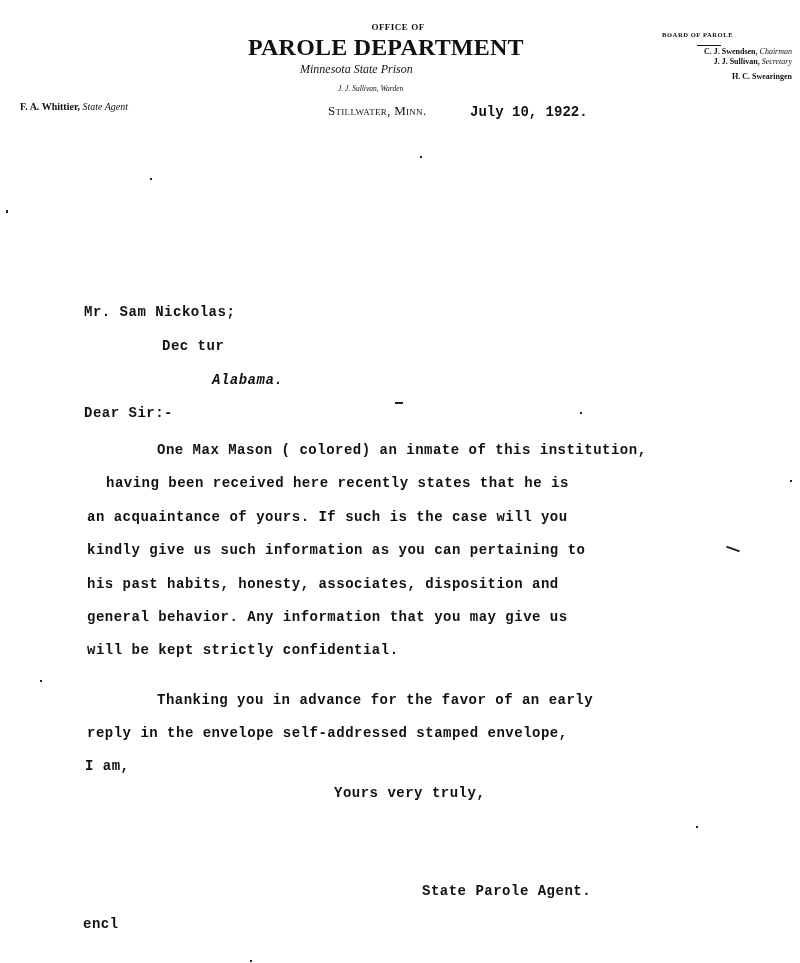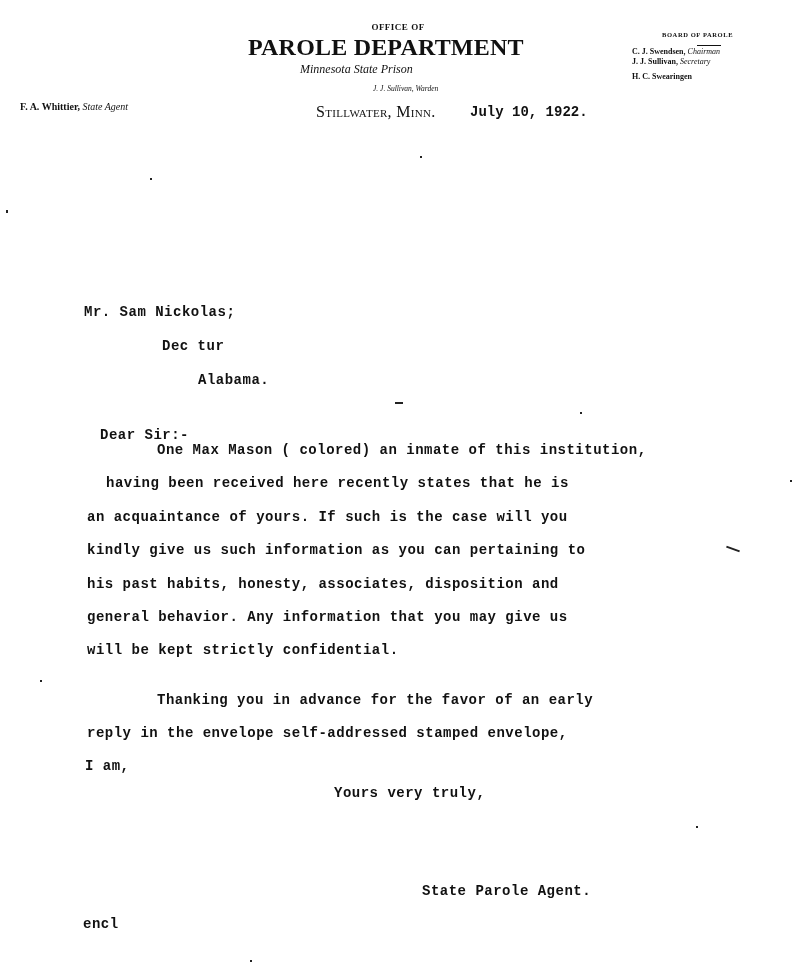--- a/index.html
+++ b/index.html
@@ -8,38 +8,38 @@
       color: #111111;
     }
     .abs { position: absolute; white-space: nowrap; }
     .serif { font-family: "Liberation Serif", "DejaVu Serif", serif; }
     .mono { font-family: "Liberation Mono", "DejaVu Sans Mono", monospace; font-weight: bold; }
 
     .office-of { left: 0; width: 800px; text-align: center; top: 22px; font-size: 9px; font-weight: bold; letter-spacing: 0.5px; padding-left: 0; }
     .office-of span { display: inline-block; margin-left: -4px; }
     .dept-title { left: 248px; top: 34px; font-size: 24px; font-weight: bold; letter-spacing: 0.2px; }
     .prison { left: 300px; top: 62px; font-size: 12px; font-style: italic; }
-    .warden { left: 338px; top: 84px; font-size: 7.5px; font-style: italic; margin-left: 35px; }
-    .city { left: 316px; top: 103px; font-size: 16px; font-variant: small-caps; letter-spacing: 0.3px; text-align: right; }
+    .warden { left: 338px; top: 84px; font-size: 7.5px; font-style: italic; }
+    .city { left: 328px; top: 103px; font-size: 13px; font-variant: small-caps; letter-spacing: 0.3px; text-align: right; }
     .date { left: 470px; top: 104px; font-size: 14px; }
 
     .agent-left { left: 20px; top: 101px; font-size: 10px; }
     .agent-left .ttl { font-style: italic; }
 
     .board-head { left: 662px; top: 31px; font-size: 6.5px; font-weight: bold; letter-spacing: 0.6px; }
     .board-rule { left: 697px; top: 45px; width: 24px; height: 1px; background: #111; }
-    .board-line { font-size: 8px; text-align: left; width: 160px; left: 632px; }
+    .board-line { font-size: 8px; text-align: right; width: 160px; left: 632px; }
     .board-line .role { font-style: italic; }
     .bl1 { top: 47px; } .bl2 { top: 57px; } .bl3 { top: 72px; }
 
     .tw { font-size: 14px; letter-spacing: 0.5px; }
     .salutation { left: 84px; top: 304px; }
     .addr2 { left: 162px; top: 338px; }
-    .addr3 { left: 198px; top: 372px; }
-    .dear { left: 100px; top: 405px; margin-top: 22px; }
+    .addr3 { left: 212px; top: 372px; font-style: italic; }
+    .dear { left: 84px; top: 405px; }
     .p1l1 { left: 157px; top: 442px; }
     .p1l2 { left: 87px; top: 475px; margin-left: 19px; }
     .p1l3 { left: 87px; top: 509px; text-align: right; }
     .p1l4 { left: 87px; top: 542px; }
     .p1l5 { left: 87px; top: 576px; }
     .p1l6 { left: 87px; top: 609px; }
     .p1l7 { left: 87px; top: 642px; }
     .p2l1 { left: 157px; top: 692px; }
     .p2l2 { left: 87px; top: 725px; }
     .p2l3 { left: 85px; top: 758px; }

